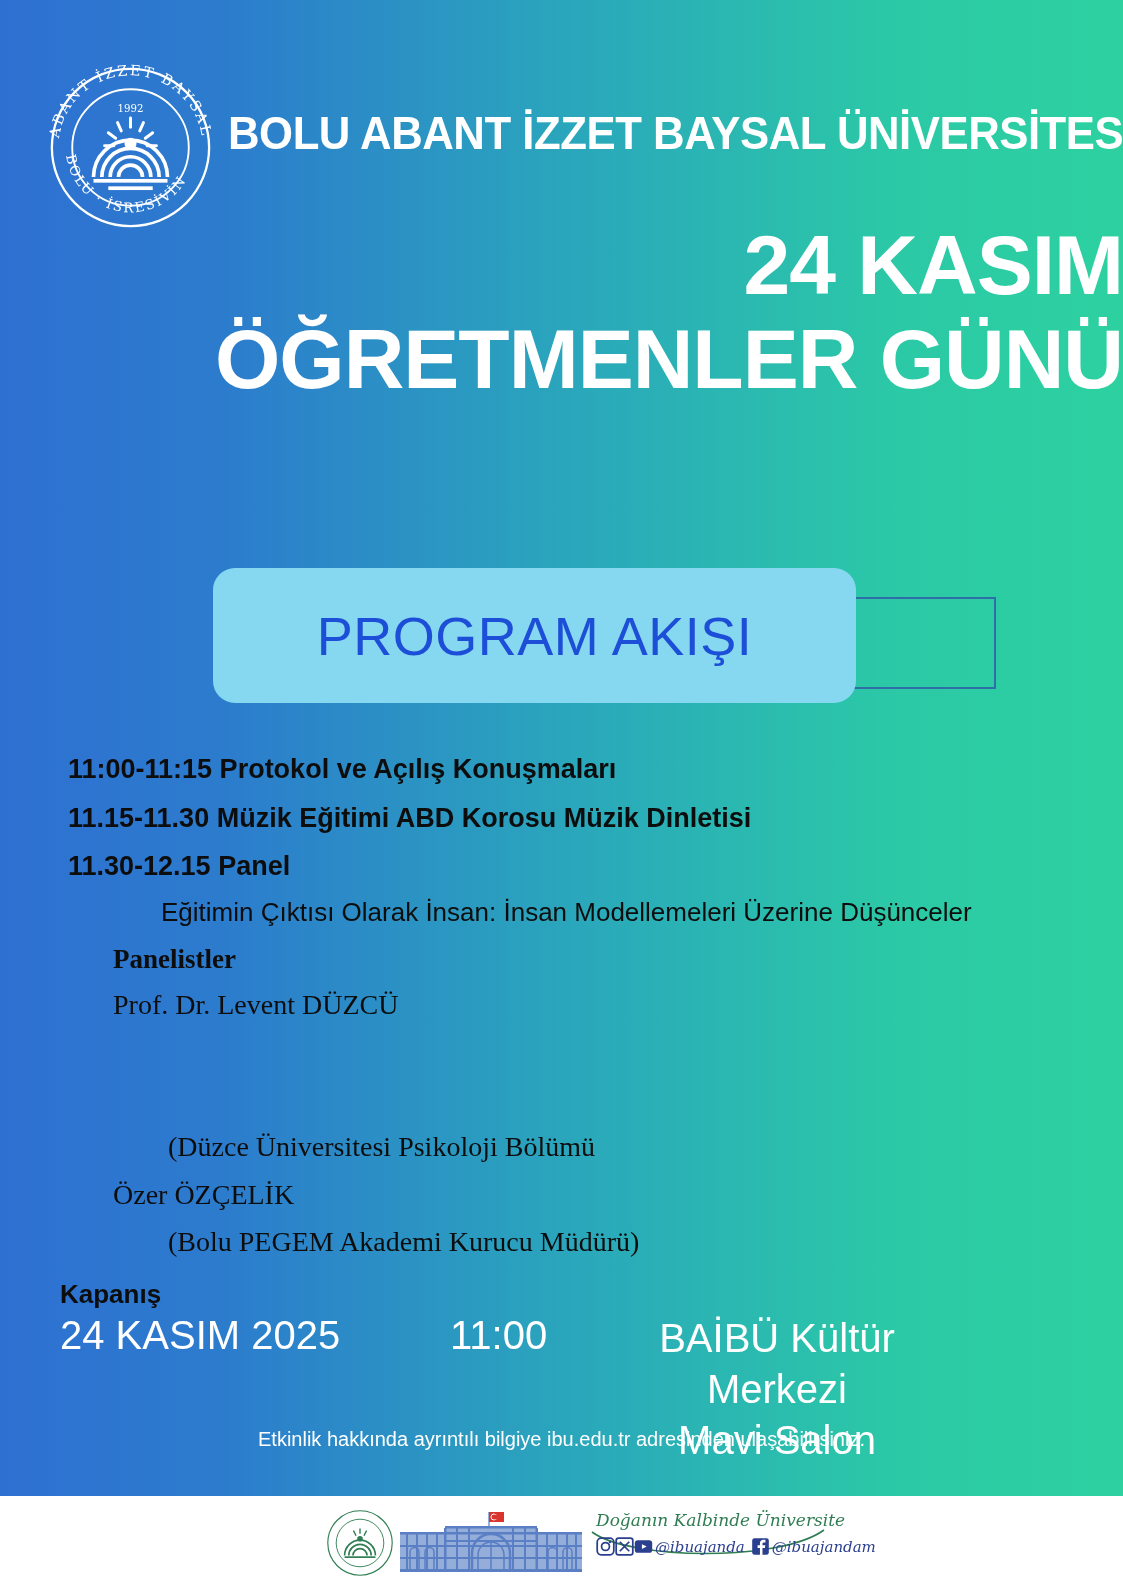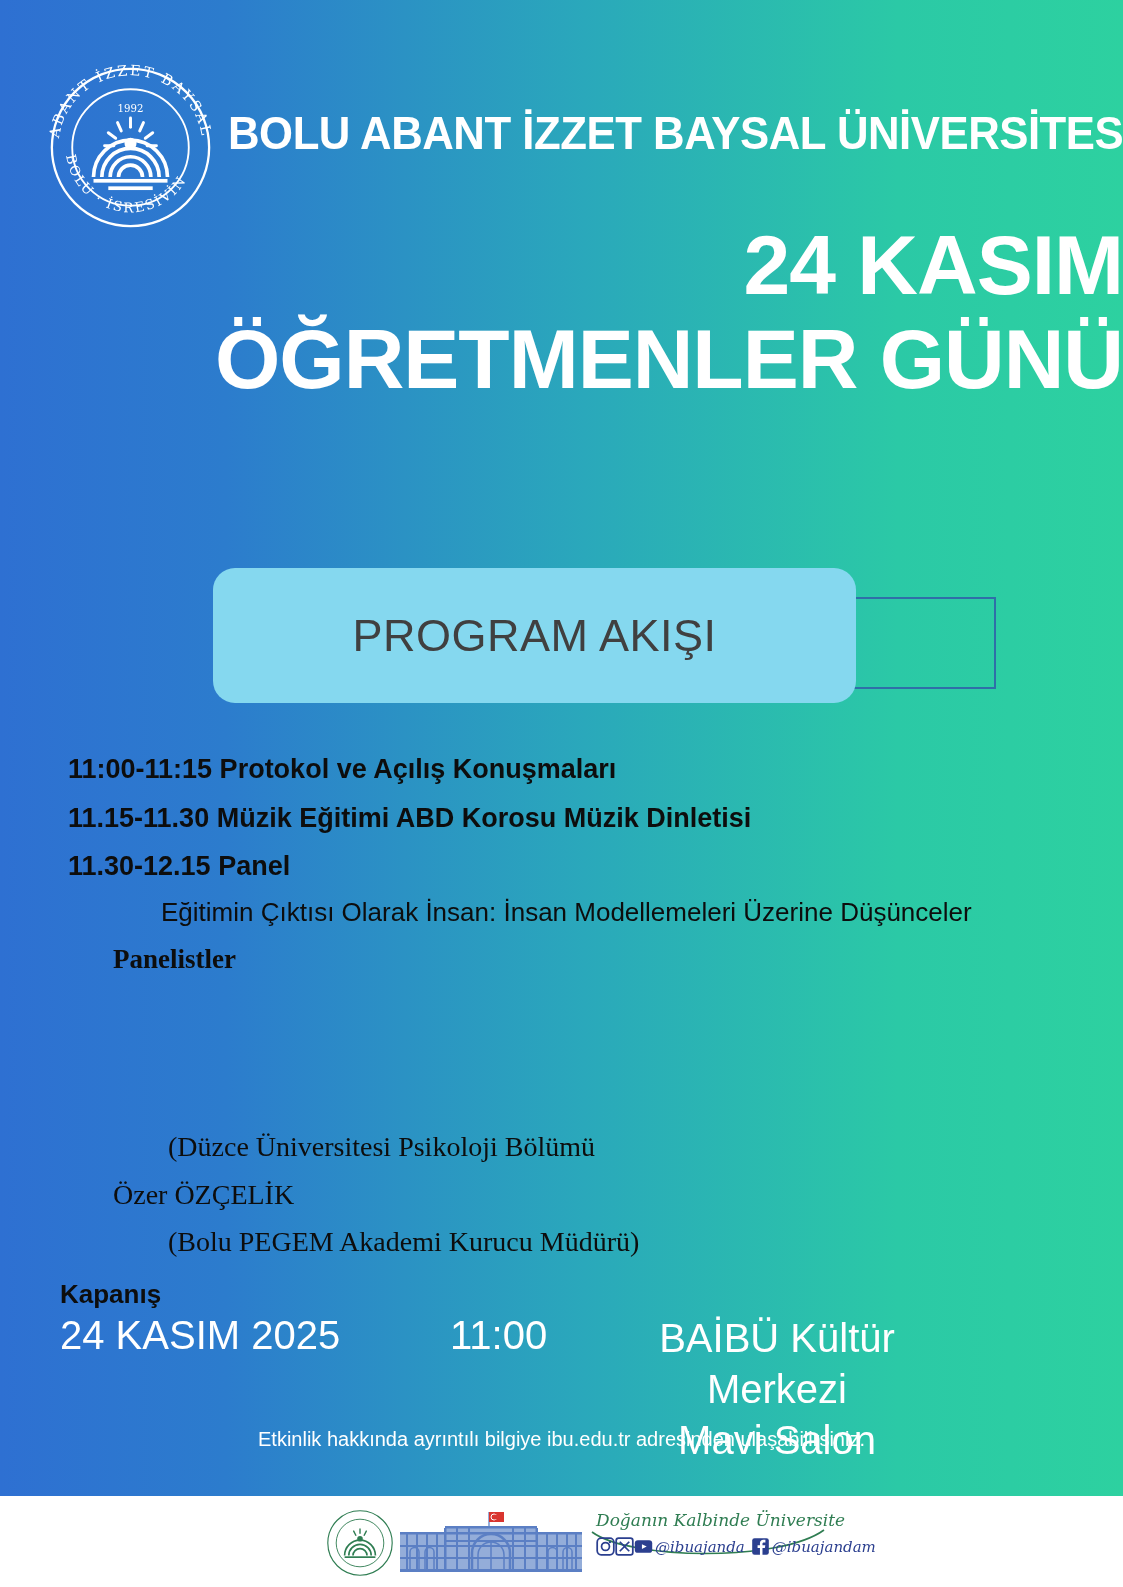--- a/index.html
+++ b/index.html
@@ -46,21 +46,21 @@
   #akisi-outline{
     position:absolute;left:360px;top:597px;width:636px;height:92px;
     border:2px solid #2f6fa8;box-sizing:border-box;
   }
   #akisi-badge{
     position:absolute;left:213px;top:568px;width:643px;height:135px;
     background:#85d8ef;border-radius:22px;
     display:flex;align-items:center;justify-content:center;
   }
   #akisi-badge span{
-    color:#404040;font-size:45px;font-weight:400;letter-spacing:0.5px;
+    color:#1d4ed8;font-size:54px;font-weight:400;letter-spacing:0.5px;
   }
 
   
   .sched{
     position:absolute;left:68px;
     color:#0d0d0d;font-weight:700;font-size:27px;
     white-space:nowrap;
   }
   #sched0{top:754px;}
   #sched1{top:803px;}
@@ -189,20 +189,21 @@
     <span>PROGRAM AKIŞI</span>
   </div>
 
   <div class="sched" id="sched0">11:00-11:15 Protokol ve Açılış Konuşmaları</div>
   <div class="sched" id="sched1">11.15-11.30 Müzik Eğitimi ABD Korosu Müzik Dinletisi</div>
   <div class="sched" id="sched2">11.30-12.15 Panel</div>
 
   <div class="panel-line" id="panel-topic">Eğitimin Çıktısı Olarak İnsan: İnsan Modellemeleri Üzerine Düşünceler</div>
   <div class="serif" id="panelistler">Panelistler</div>
 
+  <div class="serif" id="p1name">Prof. Dr. Levent DÜZCÜ</div>
 
   <div class="serif" id="p2dept"> (Düzce Üniversitesi Psikoloji Bölümü</div>
 
   <div class="serif" id="p3name">Özer ÖZÇELİK</div>
   <div class="serif" id="p3dept">(Bolu PEGEM Akademi Kurucu Müdürü)</div>
 
   <div id="kapanis">Kapanış</div>
 
   <div id="info-date">24 KASIM 2025</div>
   <div id="info-time">11:00</div>

